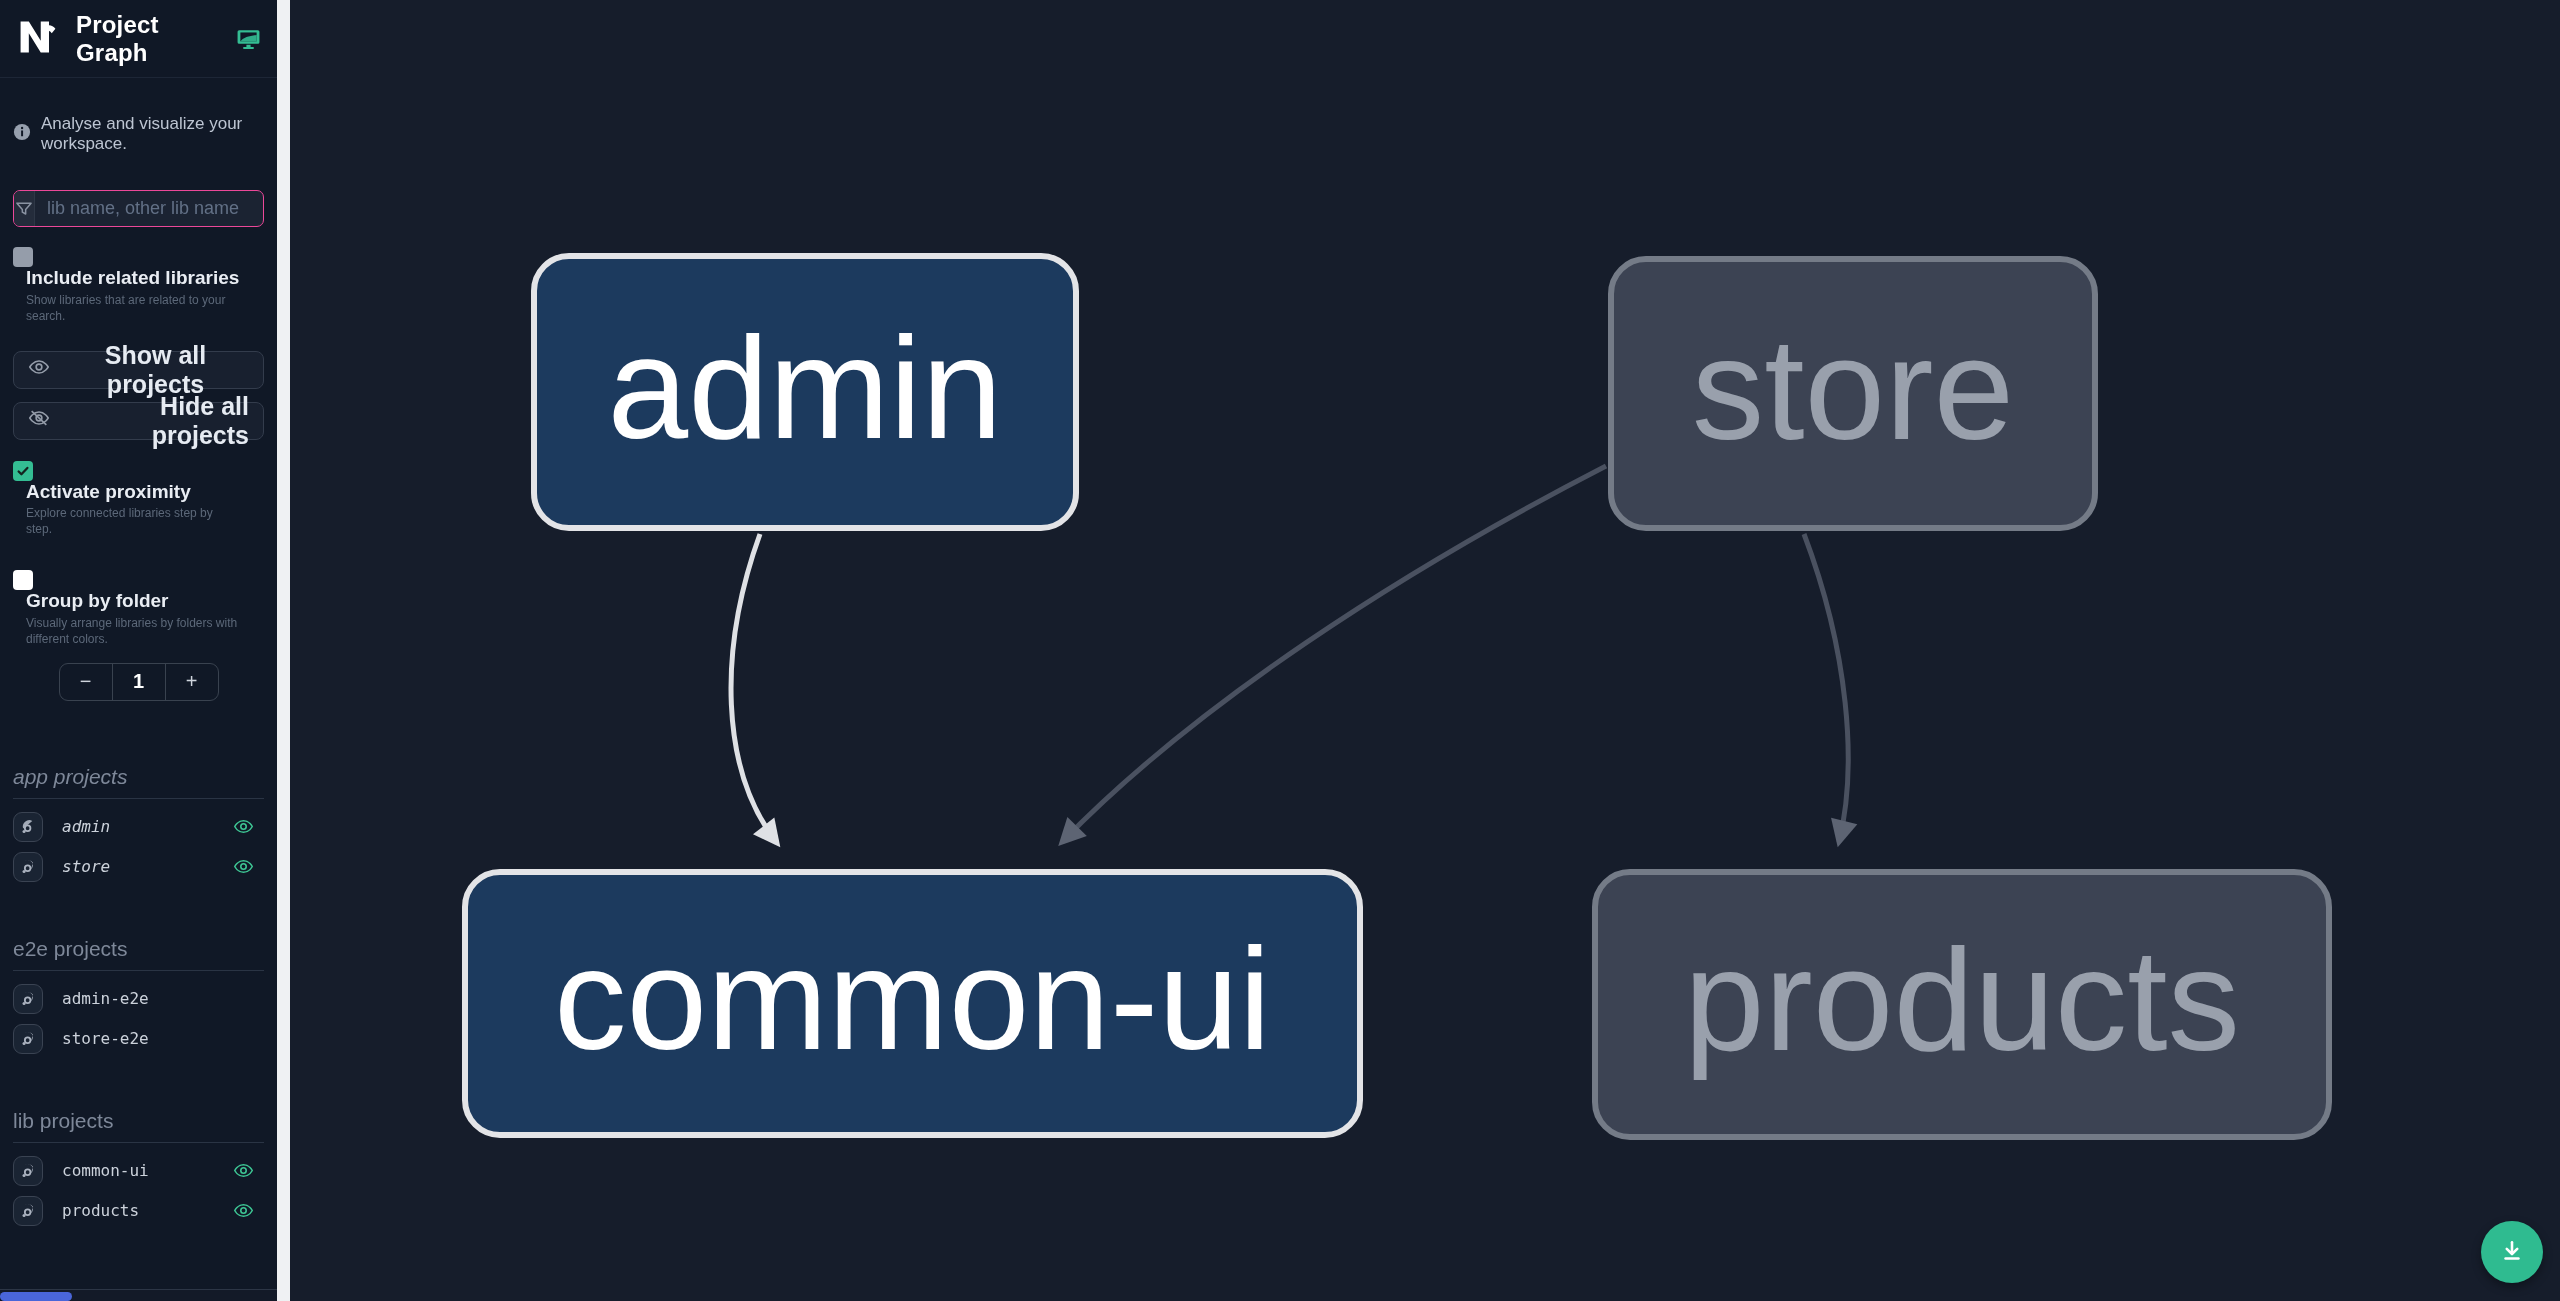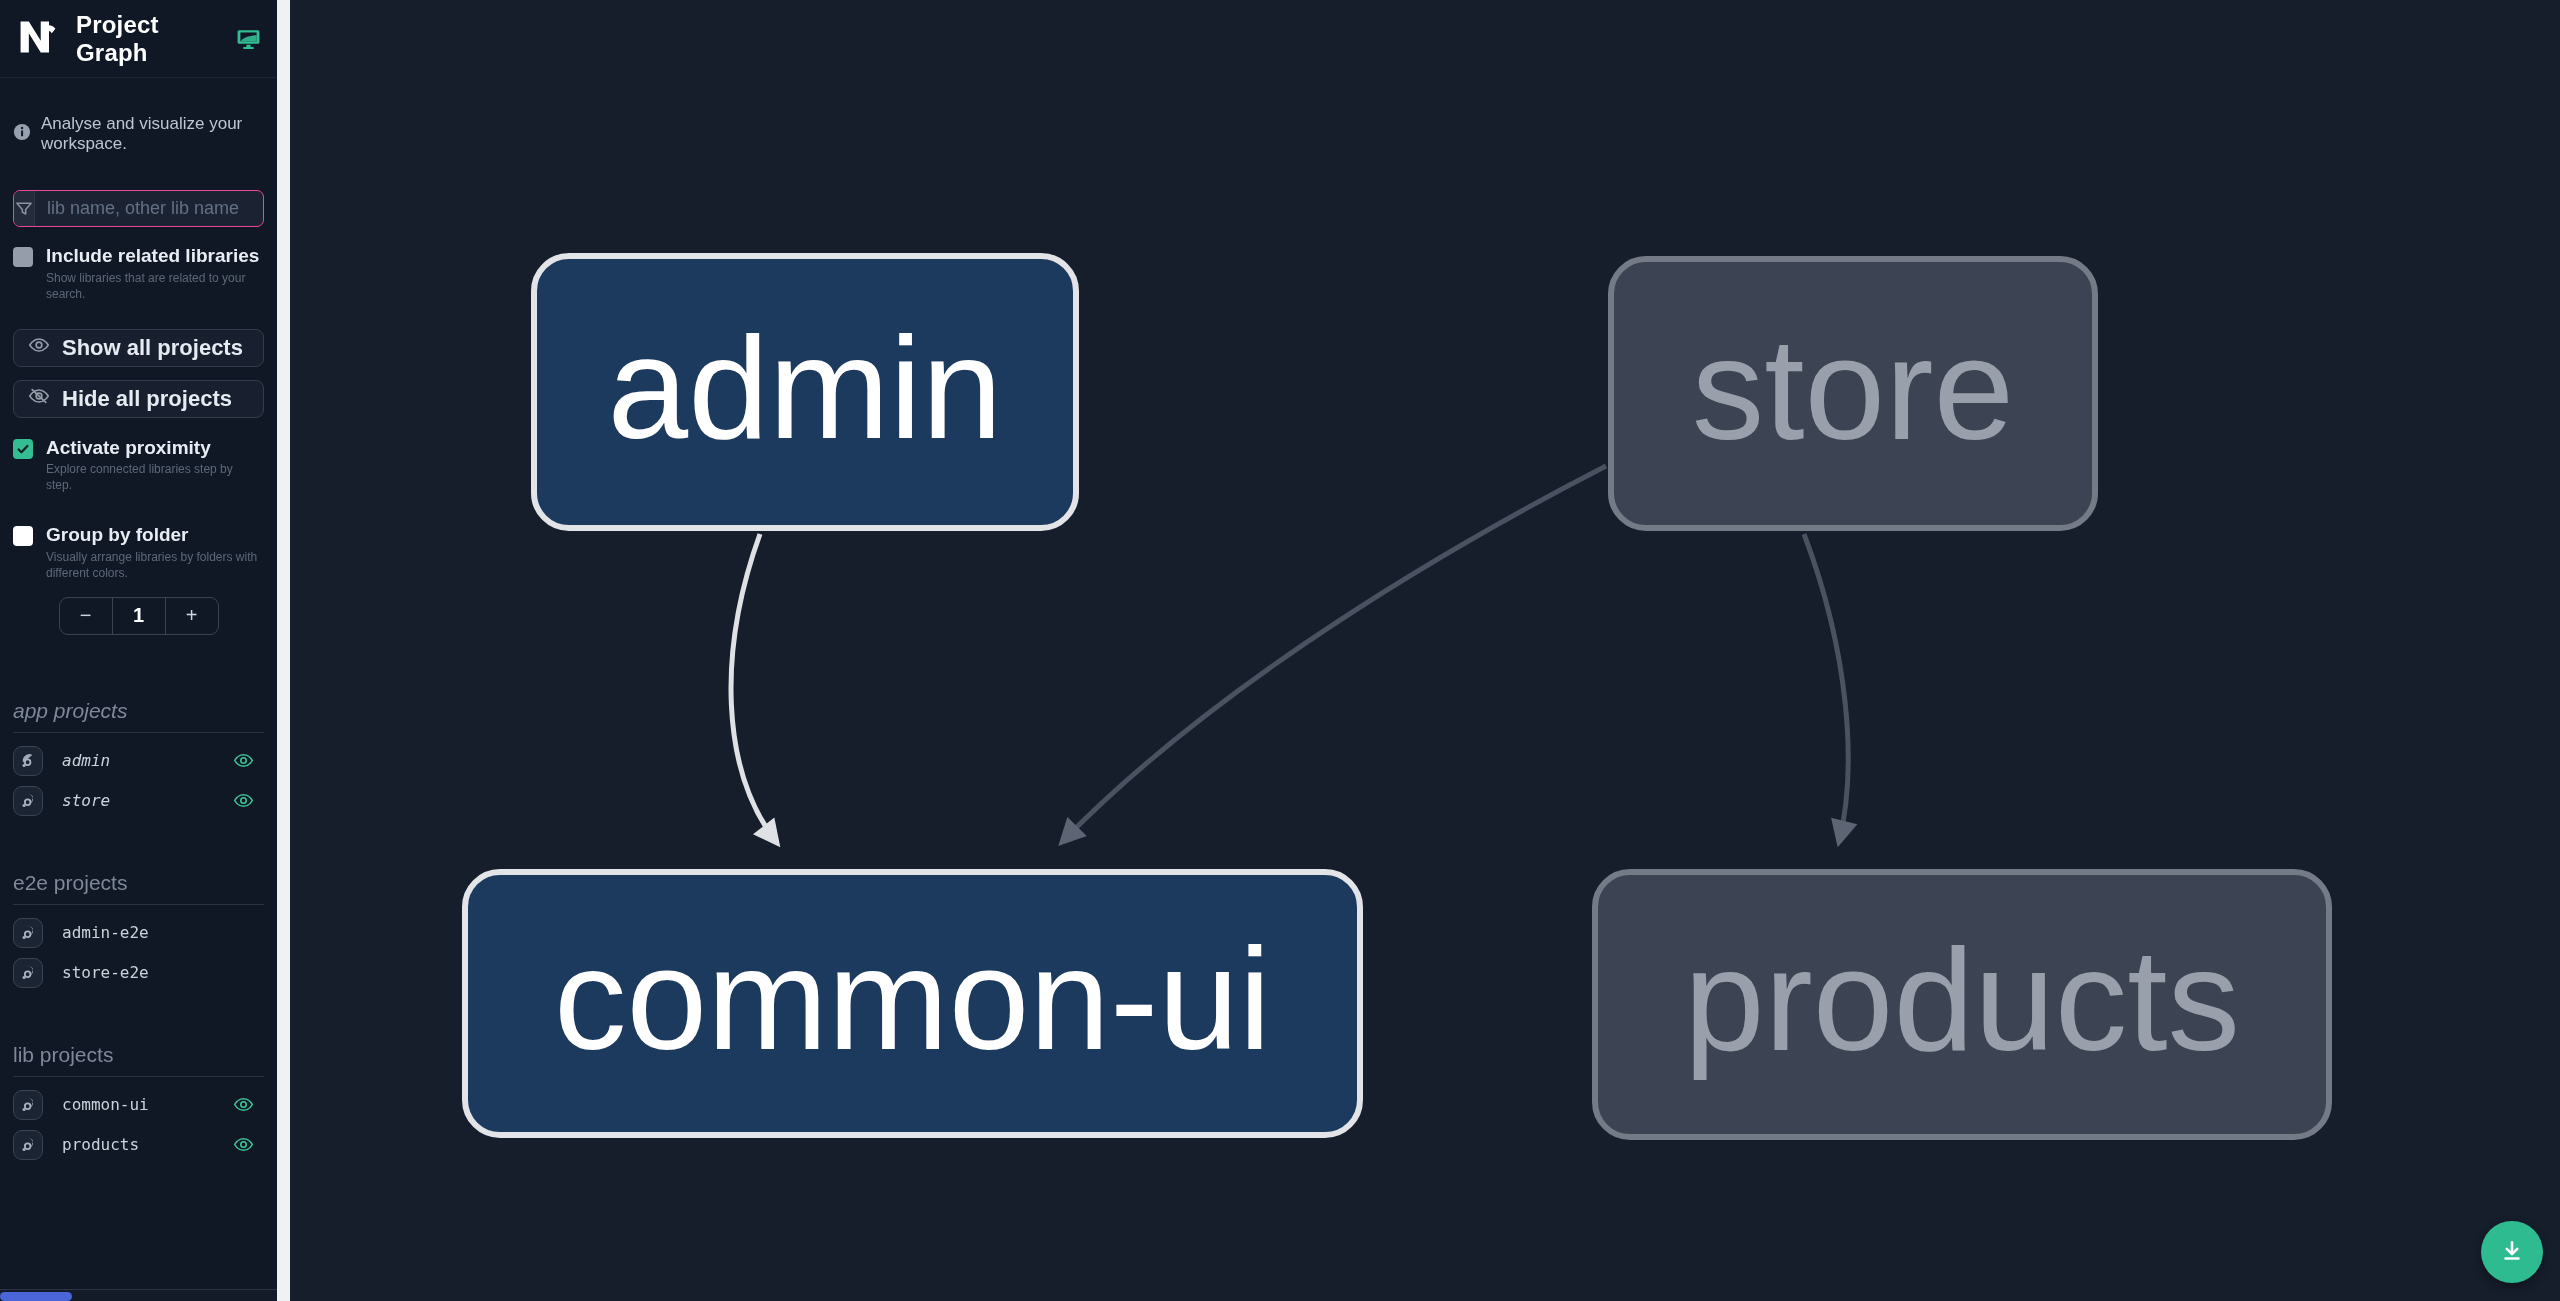--- a/index.html
+++ b/index.html
@@ -38,37 +38,37 @@
     width:42px; background:#242c3b; border-right:1px solid #2e3746;
     display:flex; align-items:center; justify-content:center;
   }
   .search input {
     flex:1; background:transparent; border:none; outline:none;
     color:#cdd4df; font-size:18px; padding:0 12px;
     font-family:"Liberation Sans", sans-serif;
   }
   .search input::placeholder { color:#60708  6; color:#627086; }
 
-  .opt { display:flex; margin-top:16px; cursor:pointer; }
+  .opt { display:flex; margin-top:16px; cursor:pointer;flex-direction:column; }
   .opt .box {
     width:20px; height:20px; border-radius:4px; margin-top:2px; flex:none;
     display:flex; align-items:center; justify-content:center;
   }
   .box-gray  { background:#959daa; }
   .box-white { background:#ffffff; }
   .box-teal  { background:#34bd93; }
   .opt .txt { margin-left:13px; }
   .opt .lbl { font-size:19px; font-weight:700; color:#e9edf3; line-height:1.15; }
   .opt .dsc { font-size:12px; color:#5c6optional; color:#5c6879; margin-top:4px; line-height:1.32; width:212px; }
 
   .sb-btn {
     margin-top:26px; width:100%; height:38px;
     display:flex; align-items:center; gap:12px; padding:0 14px;
     background:#18202f; border:1px solid #333c4c; border-radius:8px;
-    color:#e6ebf2; font-size:22px; font-weight:700; cursor:pointer;
+    color:#e6ebf2; font-size:25px; font-weight:700; cursor:pointer;
     font-family:"Liberation Sans", sans-serif;
   }
   .sb-btn + .sb-btn { margin-top:13px;text-align:right; }
 
   .stepper {
     margin:15px auto 0; width:160px; height:38px; display:flex;
     border:1px solid #39424f; border-radius:9px; overflow:hidden;
   }
   .stepper > div {
     flex:1; display:flex; align-items:center; justify-content:center;

